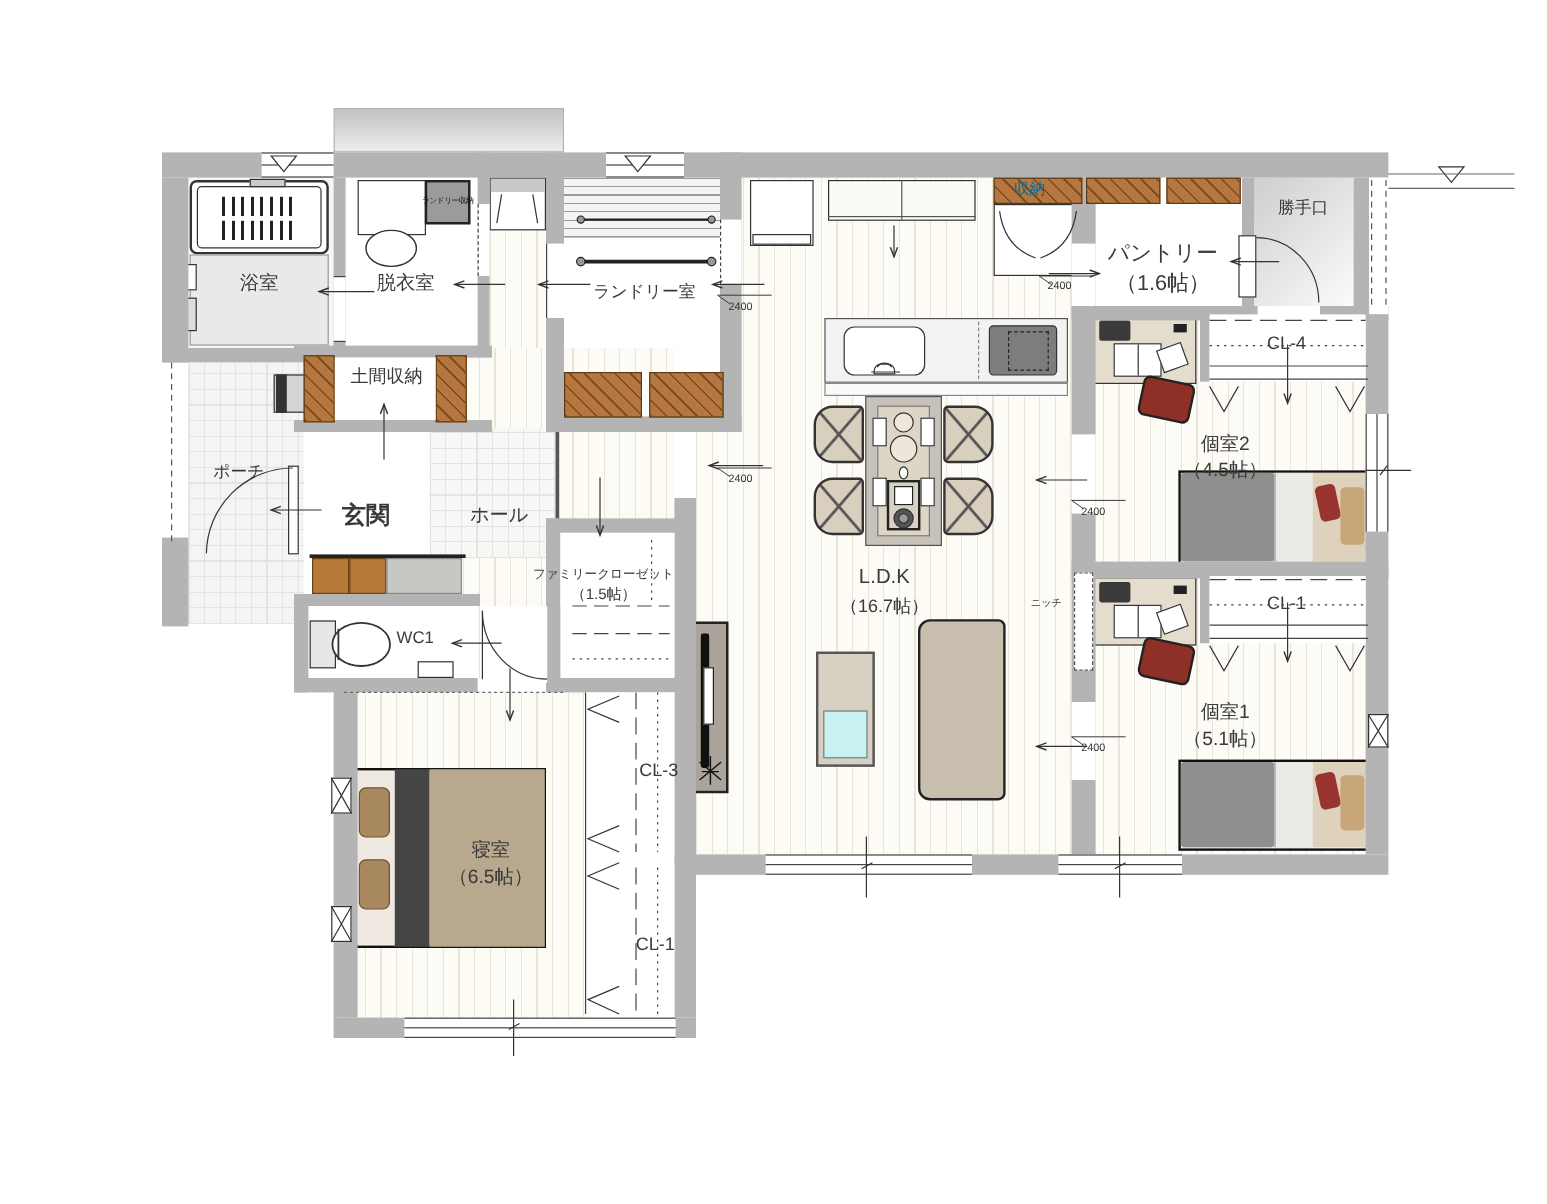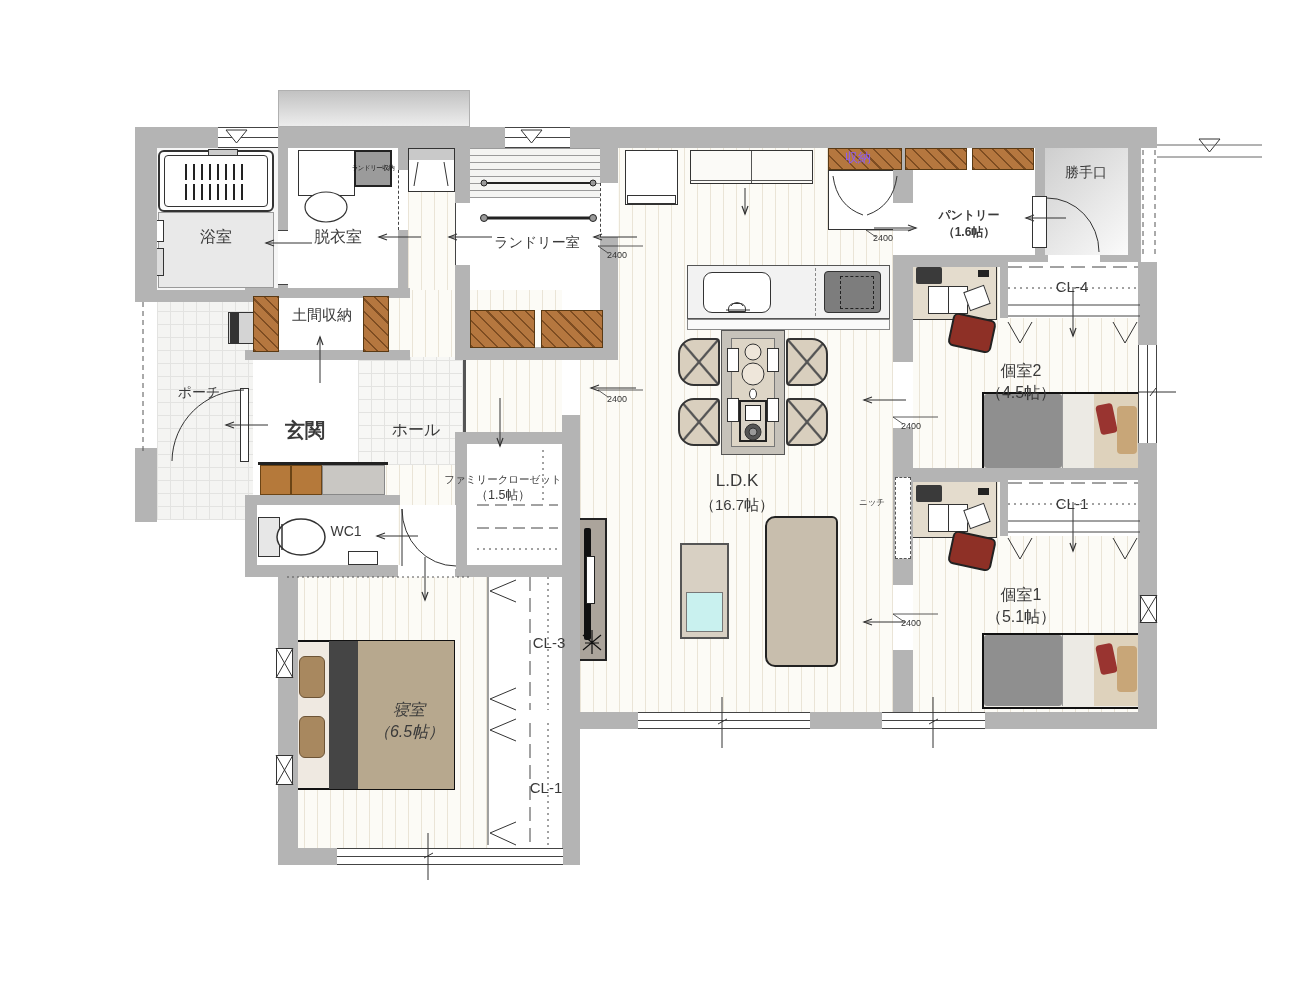--- a/index.html
+++ b/index.html
@@ -209,38 +209,38 @@
   <div style="position:absolute;left:276px;top:755px;width:17px;height:30px;background:#fff;border:1px solid #333;"></div>
   <div style="position:absolute;left:1140px;top:595px;width:17px;height:28px;background:#fff;border:1px solid #333;"></div>
 
   <div style="position:absolute;left:240px;top:388px;width:9px;height:74px;background:#fff;border:1px solid #333;"></div>
   <div style="position:absolute;left:1032px;top:196px;width:15px;height:52px;background:#fff;border:1px solid #333;"></div>
 
   <div class="lbl" style="left:216px;top:237px;font-size:16px;">浴室</div>
   <div class="lbl" style="left:338px;top:237px;font-size:16px;">脱衣室</div>
   <div class="lbl" style="left:373px;top:168px;font-size:6.5px;letter-spacing:-0.5px;color:#111;">ランドリー収納</div>
   <div class="lbl" style="left:537px;top:243px;font-size:14px;text-align:center;">ランドリー室</div>
-  <div class="lbl" style="left:858px;top:158px;font-size:13px;color:#8b5cf6;">収納</div>
-  <div class="lbl" style="left:969px;top:224px;font-size:12px;font-weight:bold;"><span>パントリー</span><br><span>（1.6帖）</span></div>
+  <div class="lbl" style="left:858px;top:158px;font-size:13px;color:#0369a1;">収納</div>
+  <div class="lbl" style="left:969px;top:224px;font-size:18px;"><span>パントリー</span><br><span>（1.6帖）</span></div>
   <div class="lbl" style="left:1086px;top:173px;font-size:14px;">勝手口</div>
   <div class="lbl" style="left:1072px;top:286px;font-size:15px;">CL-4</div>
   <div class="lbl" style="left:1021px;top:382px;font-size:16px;"><span>個室2</span><br><span>（4.5帖）</span></div>
   <div class="lbl" style="left:1072px;top:503px;font-size:15px;">CL-1</div>
   <div class="lbl" style="left:1021px;top:606px;font-size:16px;"><span>個室1</span><br><span>（5.1帖）</span></div>
   <div class="lbl" style="left:322px;top:314px;font-size:15px;">土間収納</div>
   <div class="lbl" style="left:199px;top:393px;font-size:14px;">ポーチ</div>
   <div class="lbl" style="left:305px;top:430px;font-size:20px;font-weight:bold;">玄関</div>
   <div class="lbl" style="left:416px;top:430px;font-size:16px;">ホール</div>
   <div class="lbl" style="left:503px;top:488px;font-size:10.5px;"><span>ファミリークローゼット</span><br><span style="font-size:12.5px;">（1.5帖）</span></div>
   <div class="lbl" style="left:346px;top:532px;font-size:14px;">WC1</div>
   <div class="lbl" style="left:737px;top:493px;font-size:17px;"><span>L.D.K</span><br><span style="font-size:15px;">（16.7帖）</span></div>
   <div class="lbl" style="left:872px;top:503px;font-size:8.5px;text-align:right;">ニッチ</div>
   <div class="lbl" style="left:549px;top:642px;font-size:15px;">CL-3</div>
   <div class="lbl" style="left:546px;top:787px;font-size:15px;">CL-1</div>
-  <div class="lbl" style="left:409px;top:721px;font-size:16px;font-style:italic;"><span>寝室</span><br><span>（6.5帖）</span></div>
+  <div class="lbl" style="left:409px;top:721px;font-size:16px;"><span>寝室</span><br><span>（6.5帖）</span></div>
 
   <div class="dim" style="left:607px;top:250px;">2400</div>
   <div class="dim" style="left:873px;top:233px;">2400</div>
   <div class="dim" style="left:607px;top:394px;">2400</div>
   <div class="dim" style="left:901px;top:421px;">2400</div>
   <div class="dim" style="left:901px;top:618px;">2400</div>
 
   <svg class="ovl" width="1289" height="1003" viewBox="0 0 1289 1003">
     <defs>
       <marker id="ah" markerWidth="12" markerHeight="10" refX="9" refY="4" orient="auto">

